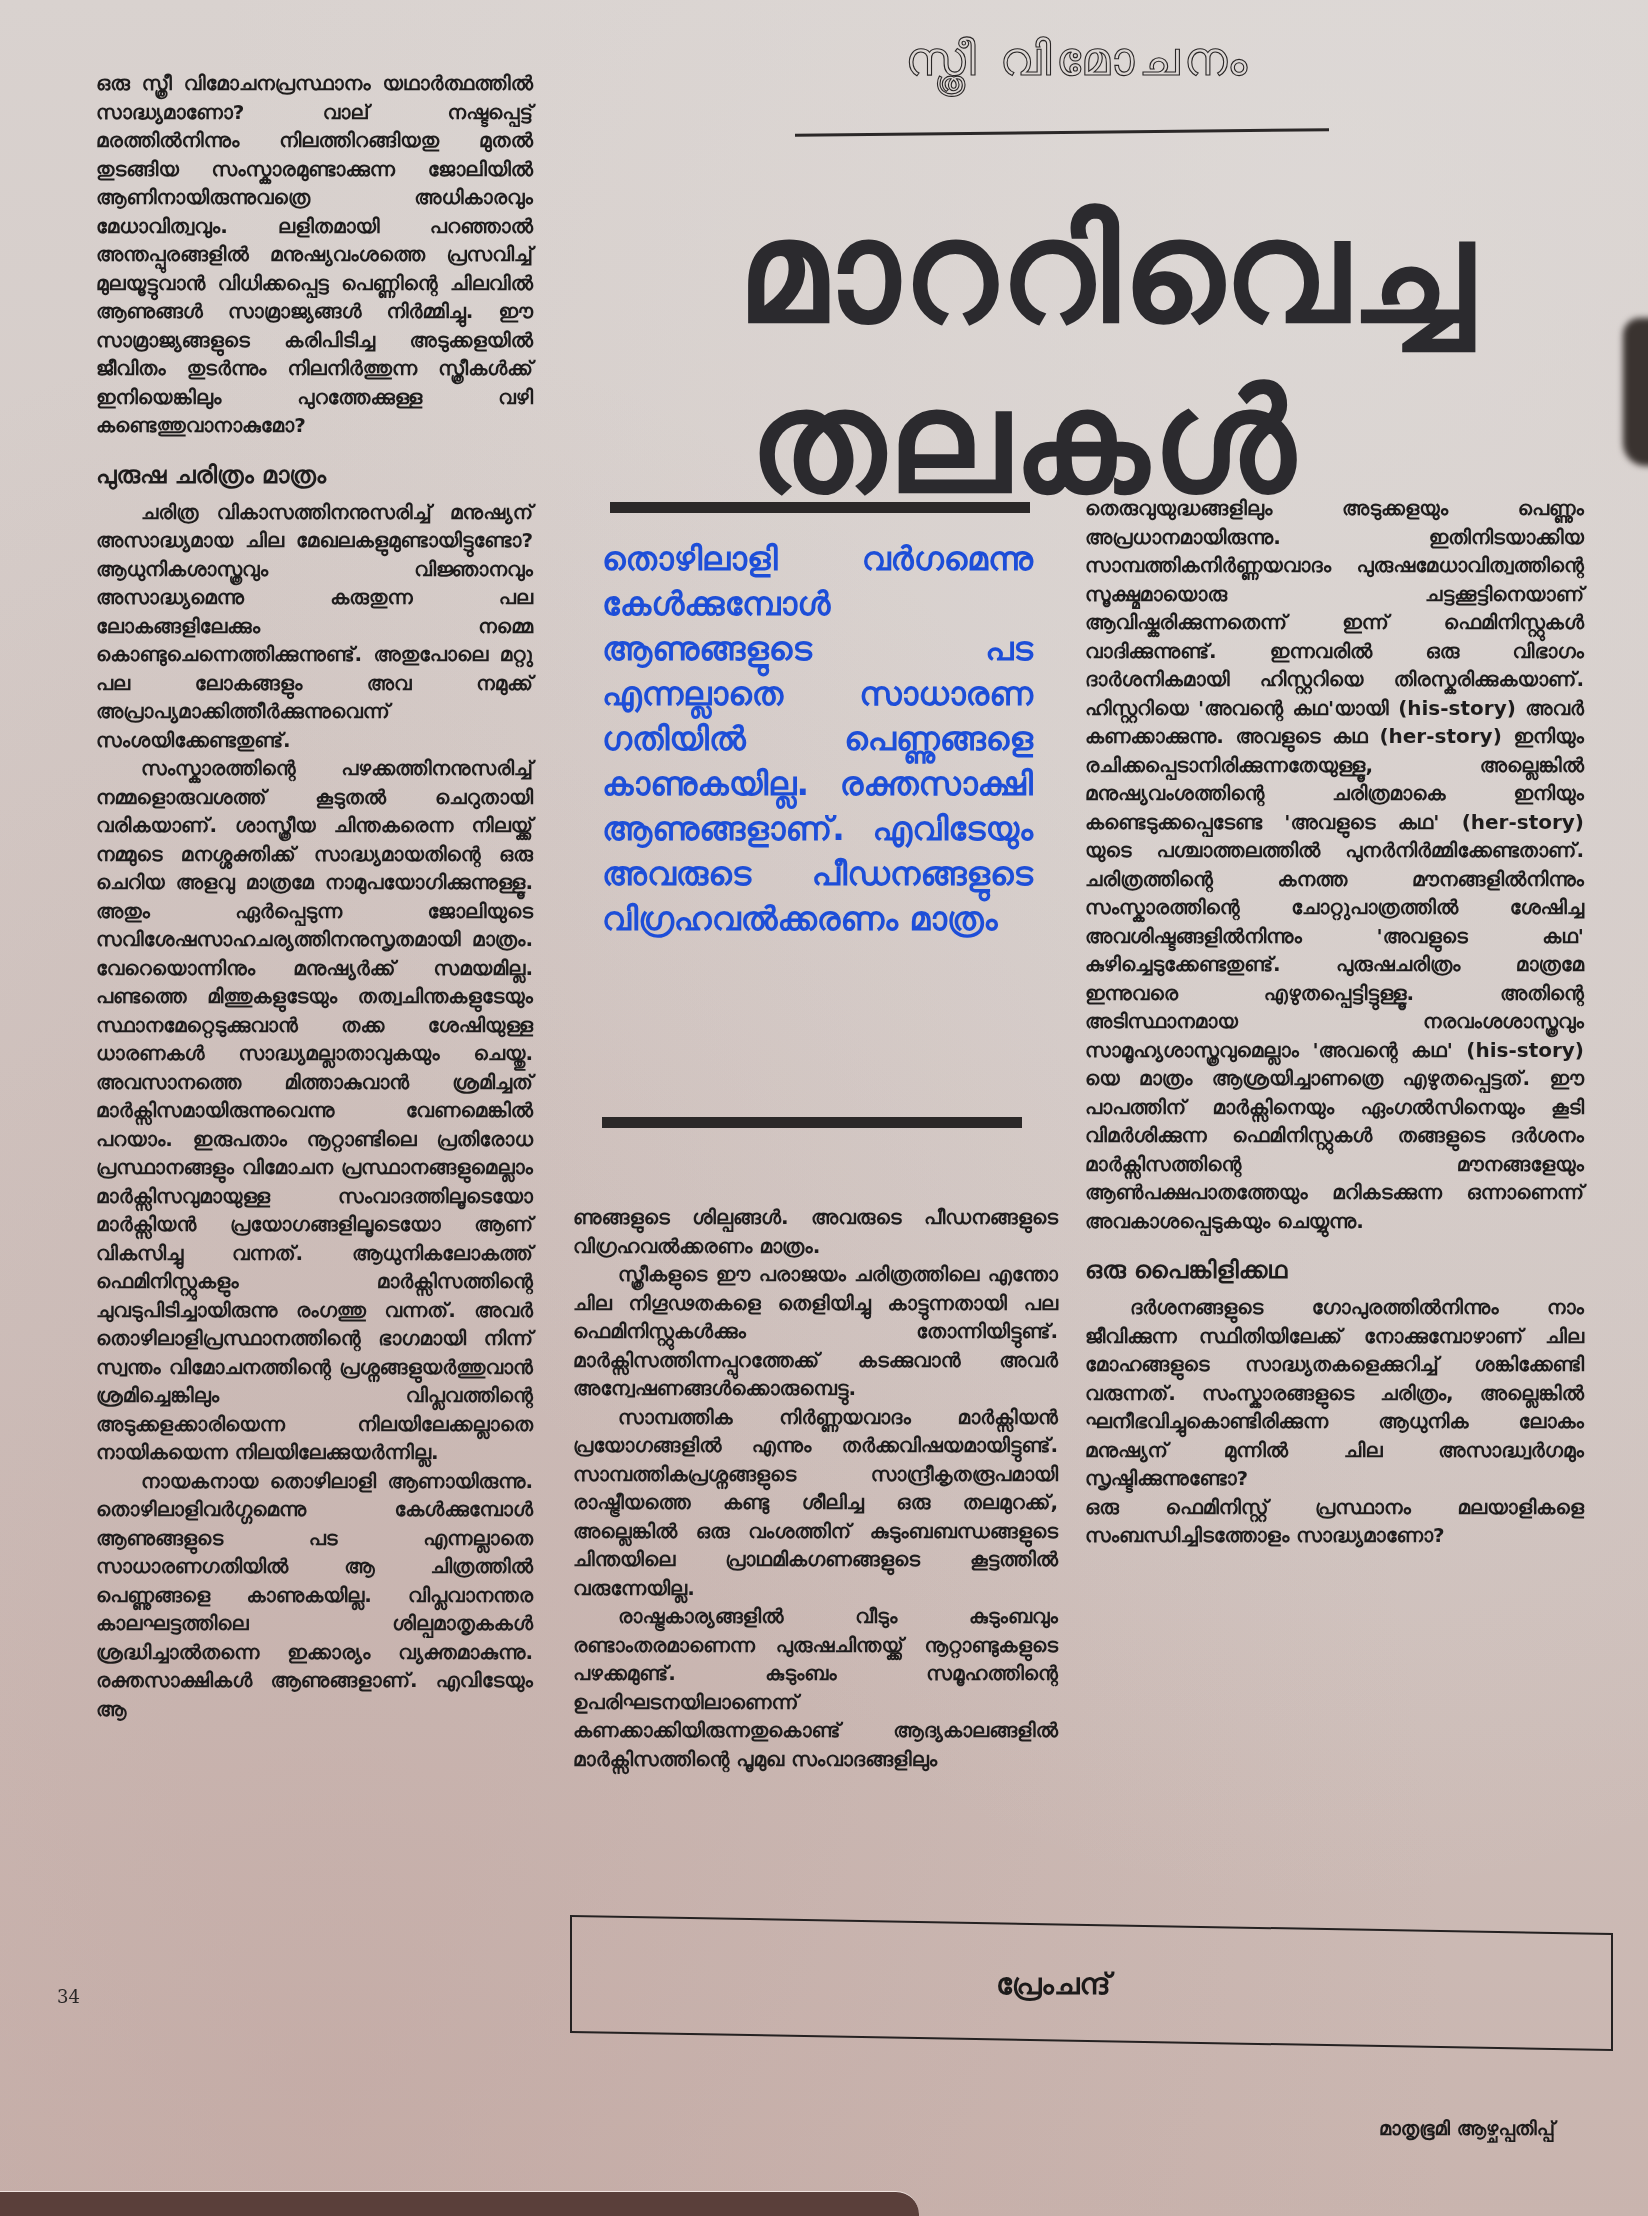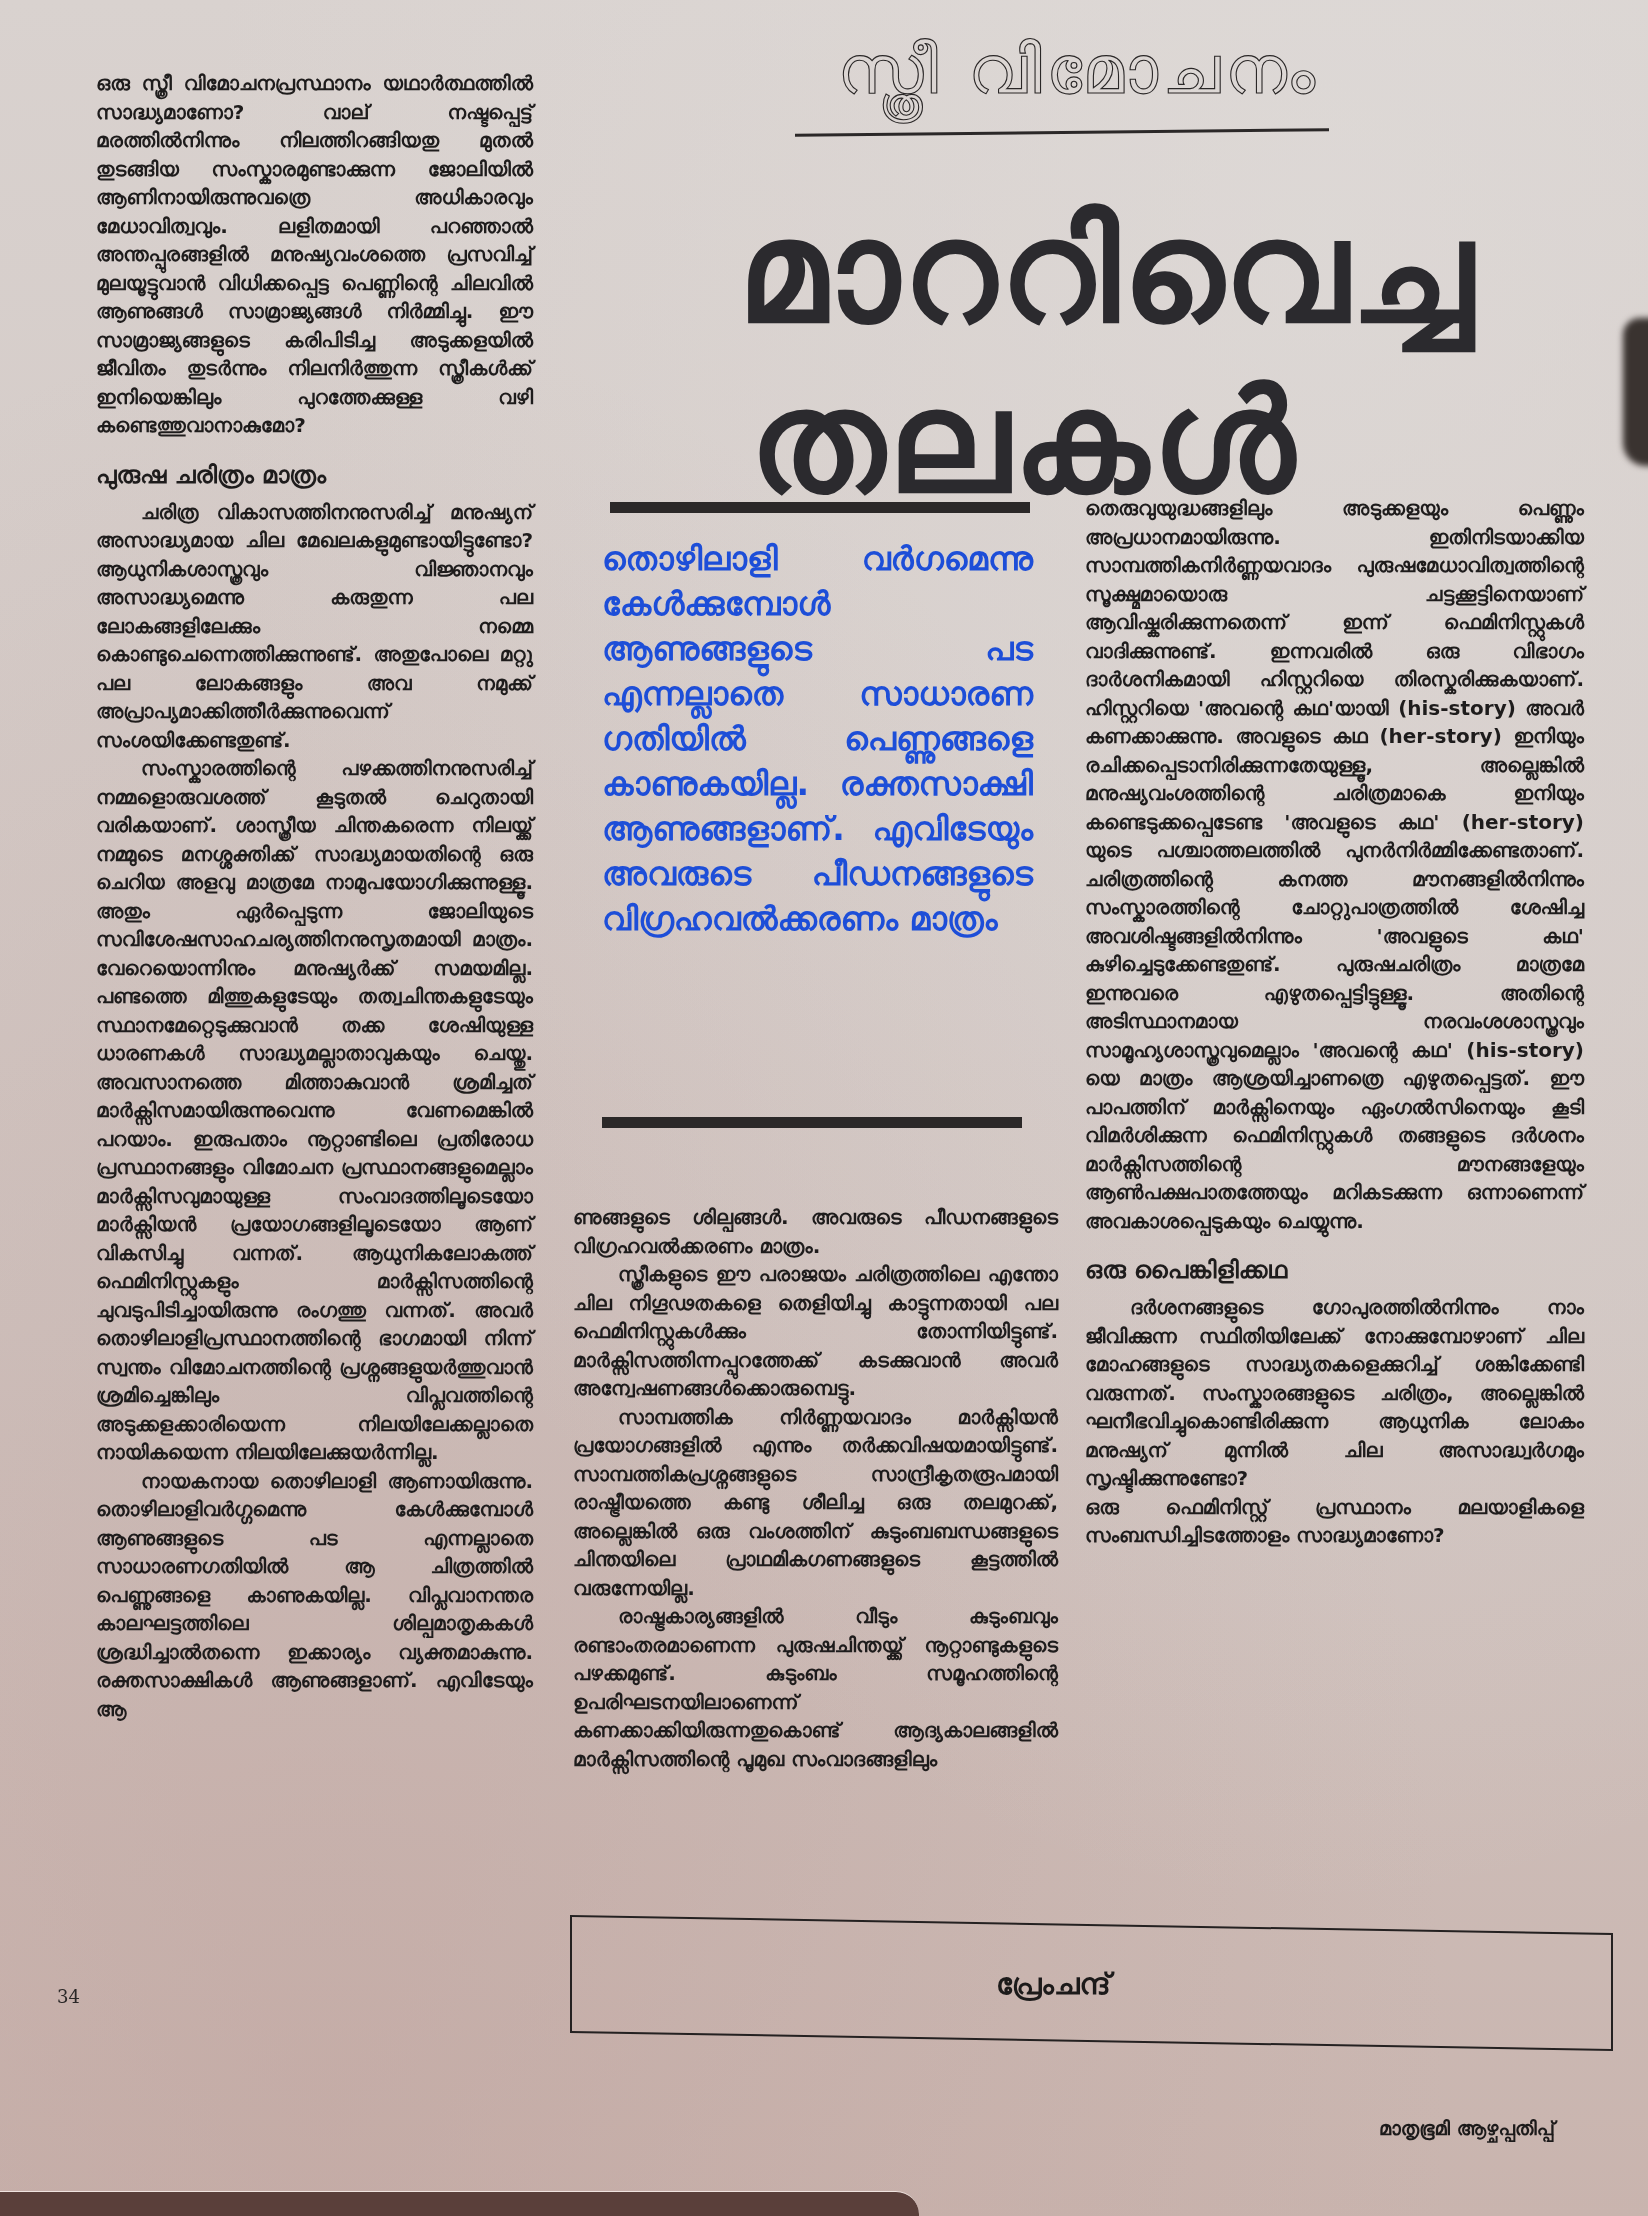--- a/index.html
+++ b/index.html
@@ -27,21 +27,21 @@
     .subhead {
       font-weight: 700; font-size: 24px; text-align: left;
       margin: 19.3px 0 6.8px 0; line-height: 32px;
     }
     #col-left  { left: 96px;  top: 69px;  width: 437px; }
     #col-mid   { left: 573px; top: 1203px; width: 485px; }
     #col-right { left: 1085px; top: 494px;  width: 499px; }
 
     .kicker {
       position: absolute; left: 789px; top: 31px; width: 579px;
-      font-size: 67px; font-weight: 300; letter-spacing: 4.5px;
+      font-size: 47px; font-weight: 300; letter-spacing: 4.5px;
       text-align: center; color: #2a2727;
       -webkit-text-stroke: 1.1px #2a2727; color: transparent;
     }
     .kicker-rule {
       position: absolute; left: 795px; top: 131px; width: 534px; height: 2.8px;
       background: #2b2828; transform: rotate(-0.6deg);
     }
     .headline {
       position: absolute; left: 738px; top: 187px; width: 681px;
       font-size: 142px; line-height: 170px; font-weight: 700; color: #2b2a2e;

